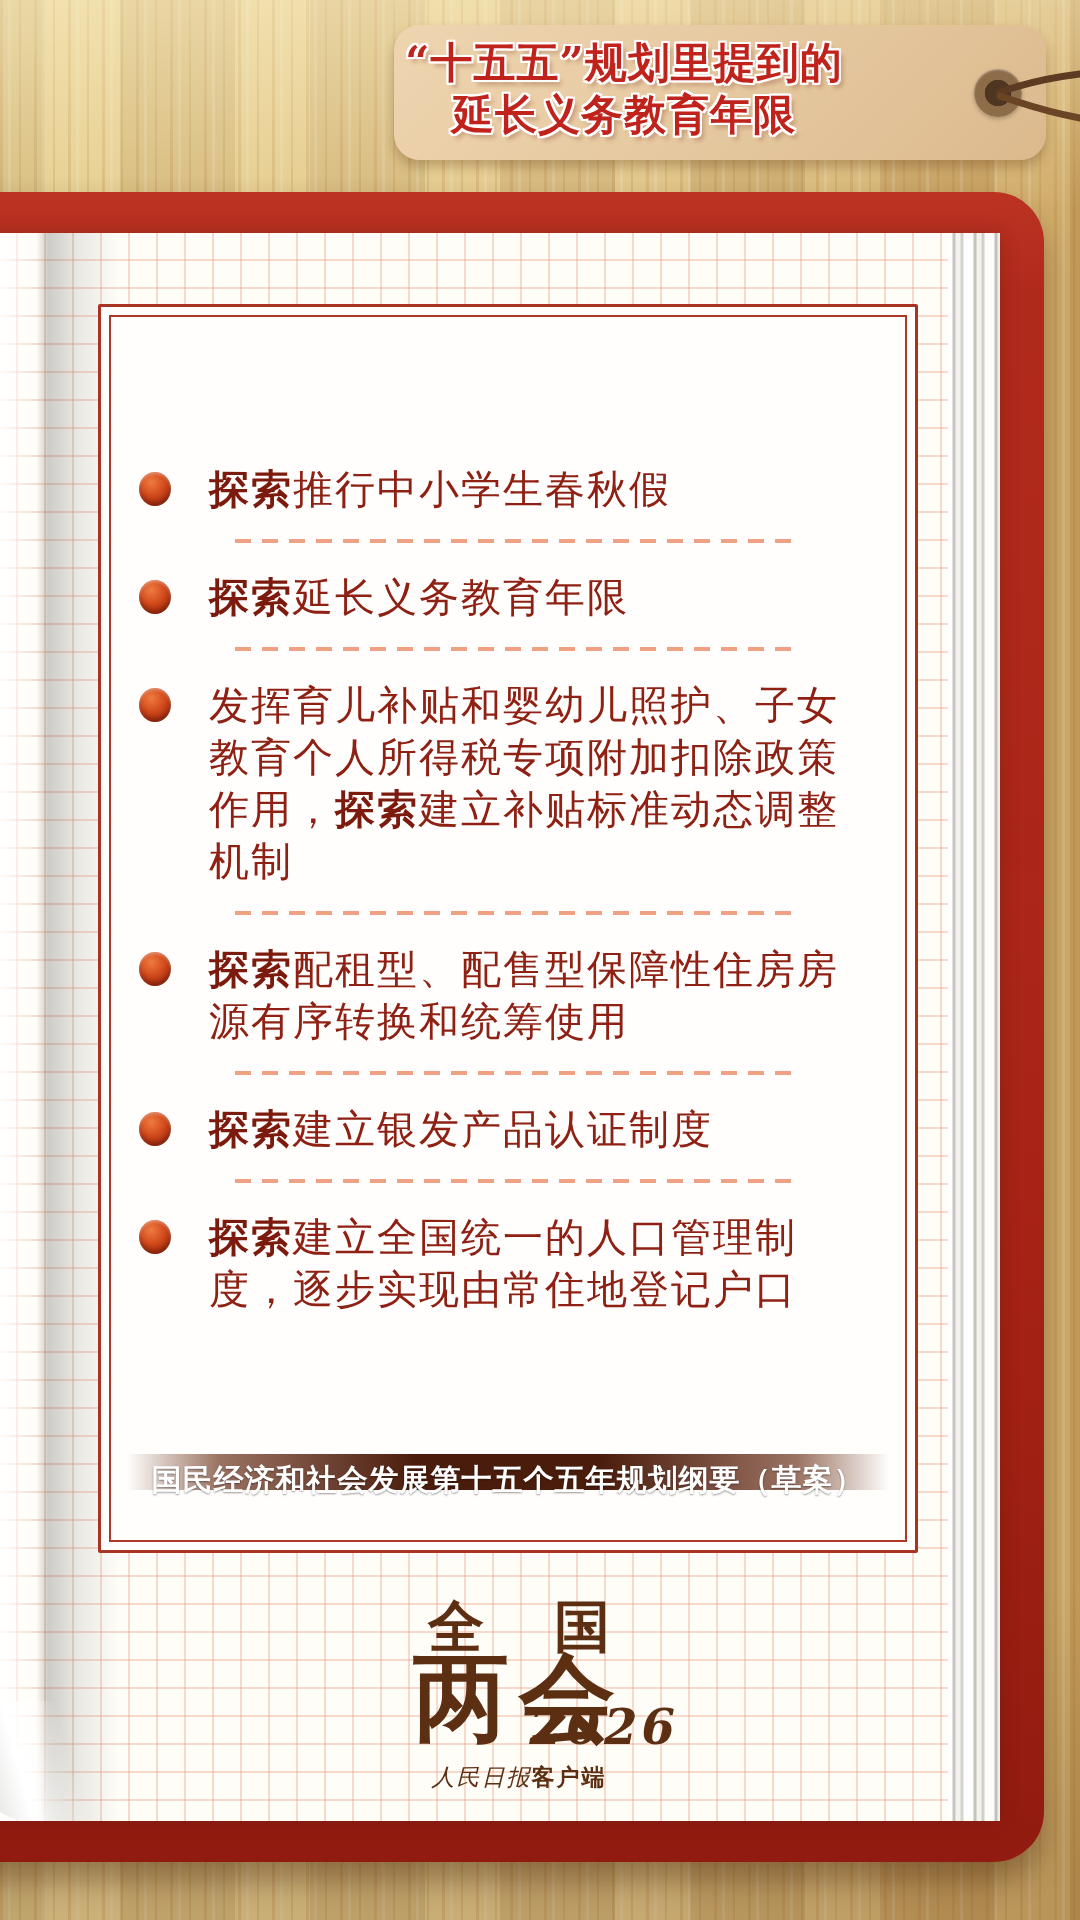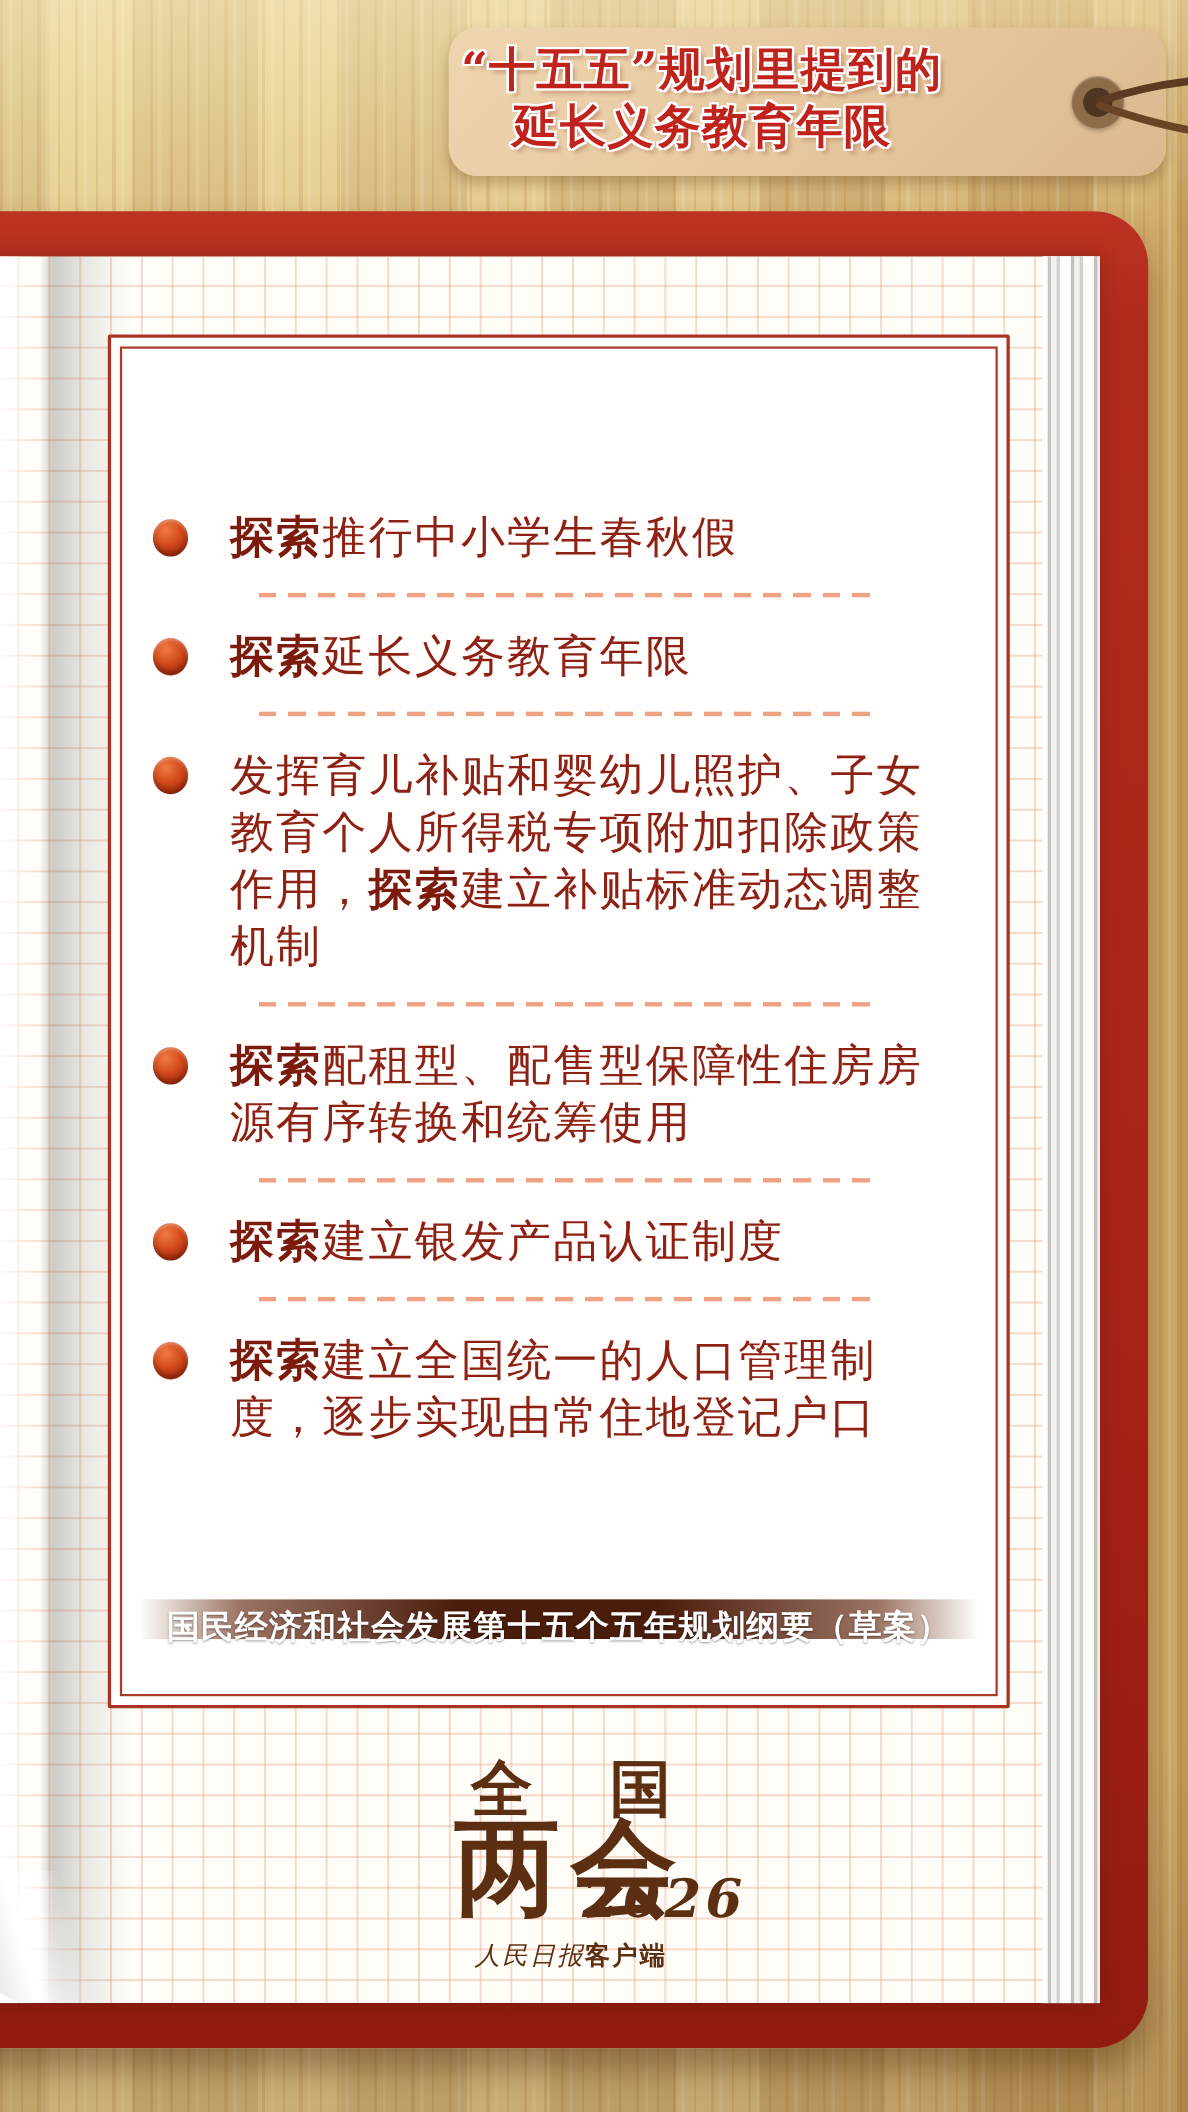--- a/index.html
+++ b/index.html
@@ -34,21 +34,21 @@
   .page-stack-right{position:absolute;right:0;top:0;bottom:0;width:52px;z-index:3;
     background:
       repeating-linear-gradient(90deg, rgba(255,255,255,.9) 0 4px, rgba(190,187,181,.85) 5px 7px,
         rgba(244,242,238,.9) 8px 12px, rgba(205,202,196,.8) 13px 15px, rgba(255,255,255,.9) 16px 21px),
       linear-gradient(90deg,#ffffff,#dedbd5);}
   .page-curl{position:absolute;left:0;bottom:0;width:130px;height:120px;z-index:4;pointer-events:none;
     border-bottom-left-radius:70px 95px;
     background:linear-gradient(75deg,#cfcdc9,#ffffff 45%,rgba(255,255,255,0) 78%);}
 
   
-  .tag{position:absolute;left:408px;top:25px;width:652px;height:135px;z-index:6;
+  .tag{position:absolute;left:394px;top:25px;width:652px;height:135px;z-index:6;
     border-radius:26px;
     background:linear-gradient(135deg,#eed5b0,#e4c69d 60%,#dcb98d);
     box-shadow:0 7px 12px rgba(100,60,20,.32);text-decoration:underline;}
   .tag-text{position:absolute;left:0;top:12px;width:460px;text-align:center;
     font-size:42px;line-height:52px;font-weight:800;color:#c0231c;letter-spacing:1px;
     text-shadow:2px 0 0 #fff,-2px 0 0 #fff,0 2px 0 #fff,0 -2px 0 #fff,
       2px 2px 0 #fff,-2px -2px 0 #fff,2px -2px 0 #fff,-2px 2px 0 #fff,4px 5px 4px rgba(120,40,20,.30);}
   .grommet{position:absolute;left:974px;top:69px;width:48px;height:48px;border-radius:50%;z-index:7;
     background:radial-gradient(circle,#4e3621 0 38%,#8d6c49 40% 72%,#b59067 74% 100%);
     box-shadow:0 2px 4px rgba(0,0,0,.25), inset 0 1px 2px rgba(255,255,255,.4);}

